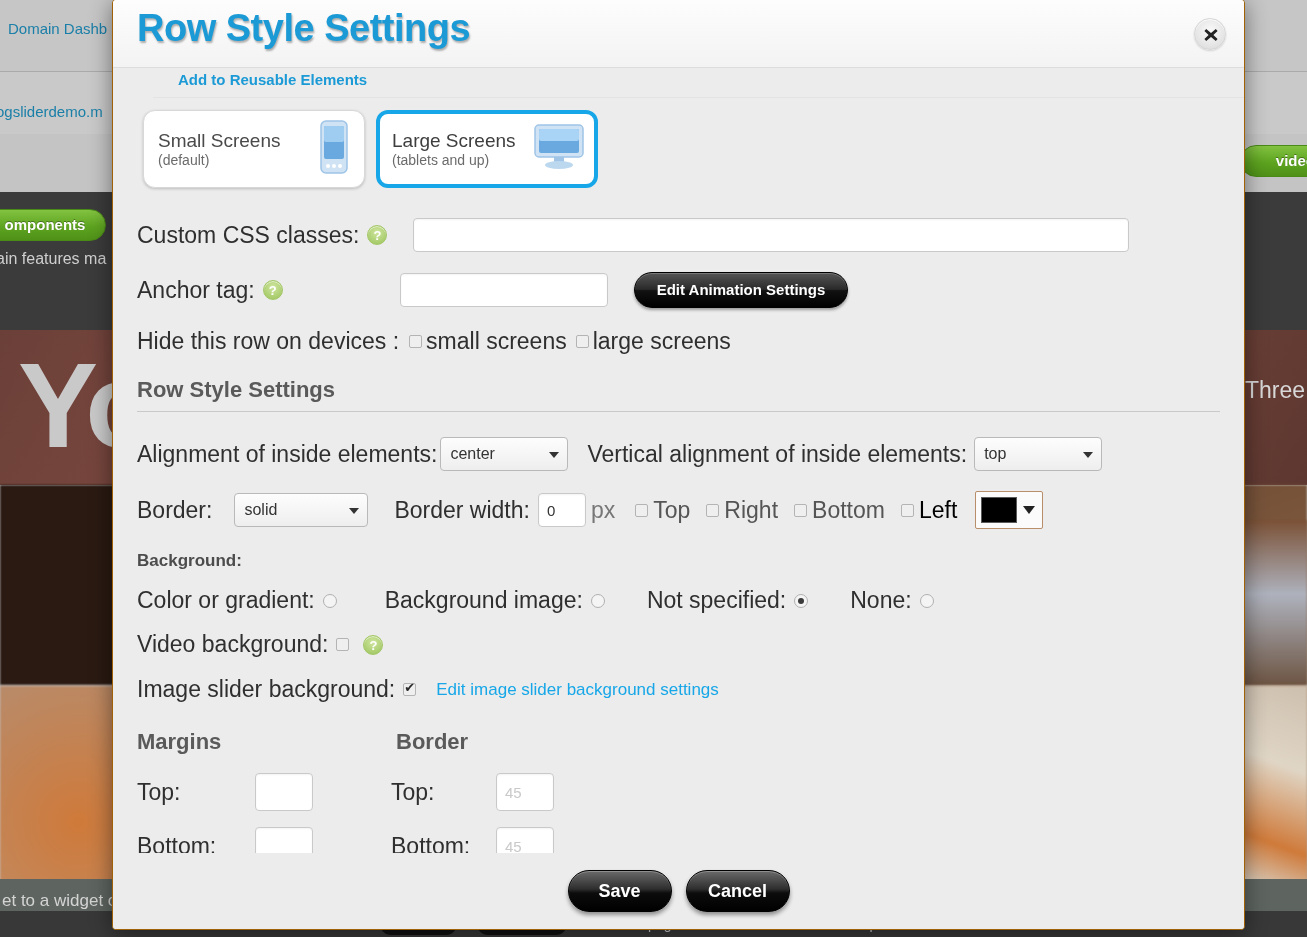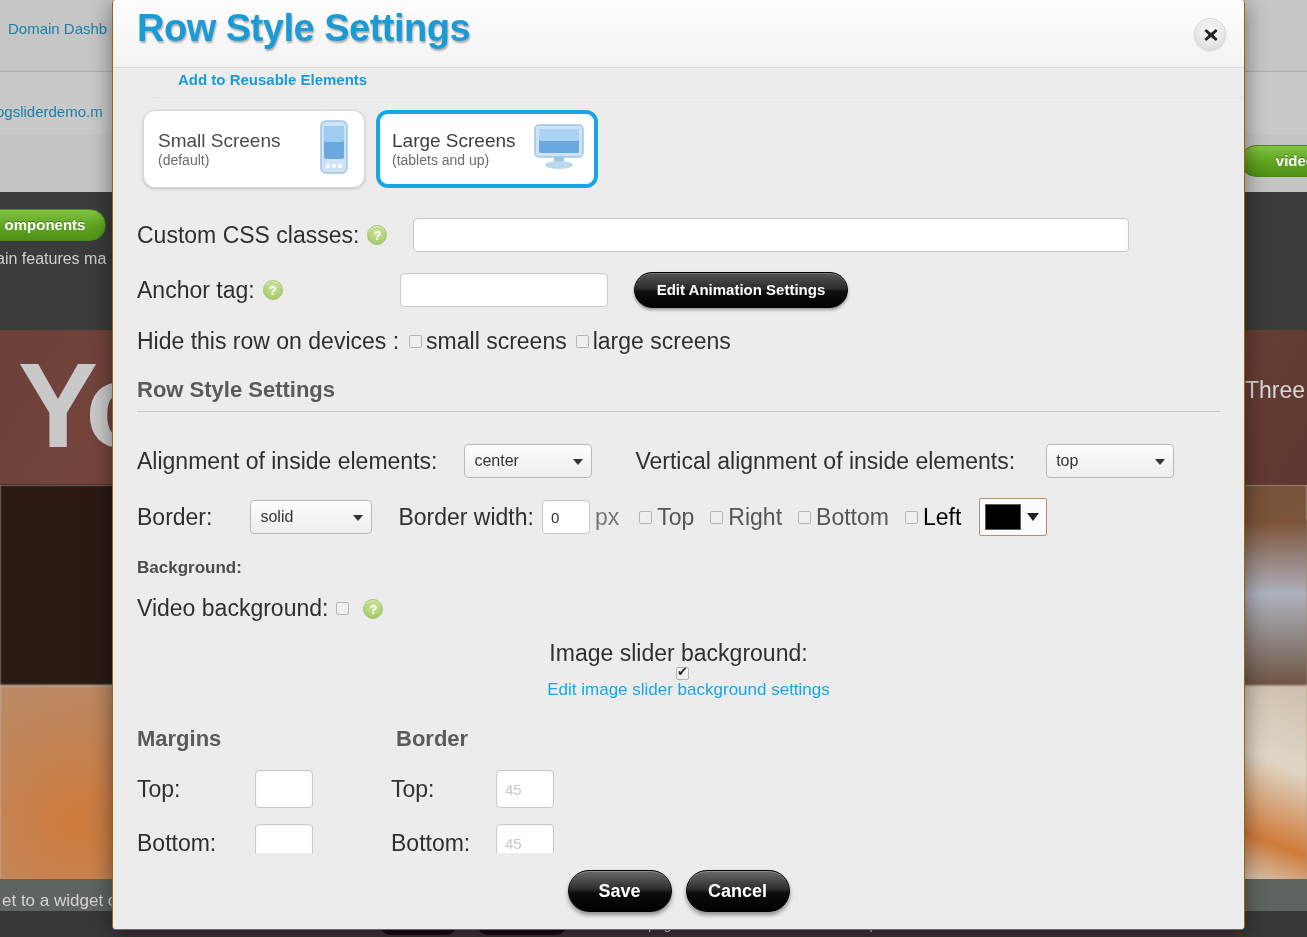--- a/index.html
+++ b/index.html
@@ -357,36 +357,36 @@
     <div class="row" style="margin-top:20px;">
       <span class="lbl">Hide this row on devices :</span>
       <span class="chk" style="margin-left:10px;"></span>
       <span class="lbl" style="margin-left:4px;">small screens</span>
       <span class="chk" style="margin-left:9px;"></span>
       <span class="lbl" style="margin-left:4px;">large screens</span>
     </div>
 
     <div class="section-title" style="margin-top:22px;">Row Style Settings</div>
 
-    <div class="row" style="margin-top:32px;gap:24px;">
+    <div class="row" style="margin-top:25px;">
       <span class="lbl">Alignment of inside elements:</span>
       <div class="sel" style="width:128px; margin-left:3px;">
         <span>center</span>
         <span class="caret"></span>
       </div>
       <span class="lbl" style="margin-left:19px;">Vertical alignment of inside elements:</span>
       <div class="sel" style="width:128px; margin-left:7px;">
         <span>top</span>
         <span class="caret"></span>
       </div>
     </div>
 
     <div class="row" style="margin-top:20px;">
       <span class="lbl">Border:</span>
-      <div class="sel" style="width:122px; margin-left:38px;">
+      <div class="sel" style="width:134px; margin-left:22px;">
         <span>solid</span>
         <span class="caret"></span>
       </div>
       <span class="lbl" style="margin-left:26px;">Border width:</span>
       <input class="txtinput" style="width: 48px; margin-left: 8px;" value="0">
       <span class="lbl" style="margin-left:5px; color:#777;">px</span>
 
       <span class="chk" style="margin-left:20px;"></span>
       <span class="lbl" style="margin-left:5px; color:#555;">Top</span>
       <span class="chk" style="margin-left:16px;"></span>
@@ -397,28 +397,38 @@
       <span class="lbl" style="margin-left:5px; color:#000000;">Left</span>
 
       <div class="swatch-box" style="margin-left:18px;">
         <span class="swatch-color" id="border-swatch" style="background: rgb(0, 0, 0);"></span>
         <span class="swatch-caret"></span>
       </div>
     </div>
 
     <div style="margin-top:22px;" class="lbl-bold">Background:</div>
 
+    <div class="row" style="margin-top:16px;">
+      <span class="lbl">Color or gradient:</span>
+      <span class="rad" style="margin-left:8px;"></span>
+      <span class="lbl" style="margin-left:48px;">Background image:</span>
+      <span class="rad" style="margin-left:8px;"></span>
+      <span class="lbl" style="margin-left:42px;">Not specified:</span>
+      <span class="rad checked" style="margin-left:8px;"></span>
+      <span class="lbl" style="margin-left:42px;">None:</span>
+      <span class="rad" style="margin-left:8px;"></span>
+    </div>
 
     <div class="row" style="margin-top:17px;">
       <span class="lbl">Video background:</span>
       <span class="chk" style="margin-left:8px;"></span>
       <span class="help" style="margin-left:14px;">?</span>
     </div>
 
-    <div class="row" style="margin-top:18px;flex-direction:column;">
+    <div class="row" style="margin-top:18px;">
       <span class="lbl">Image slider background:</span>
       <span class="chk checked" style="margin-left:8px;"></span>
       <span class="link-blue" style="margin-left:20px;">Edit image slider background settings</span>
     </div>
 
     <div class="row" style="margin-top:26px;">
       <span class="mp-head" style="width:259px;">Margins</span>
       <span class="mp-head">Border</span>
     </div>
 

